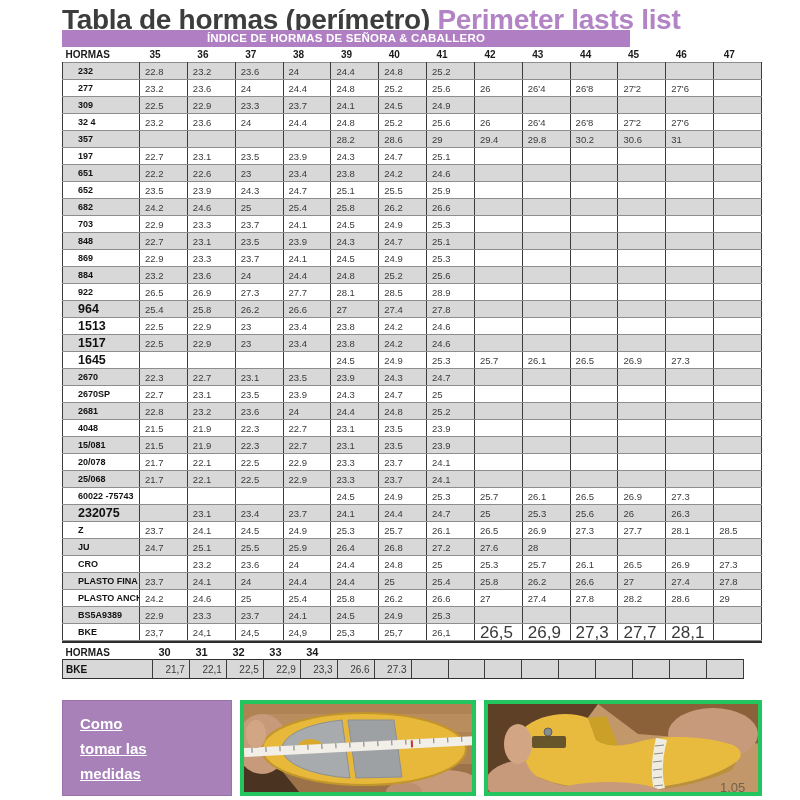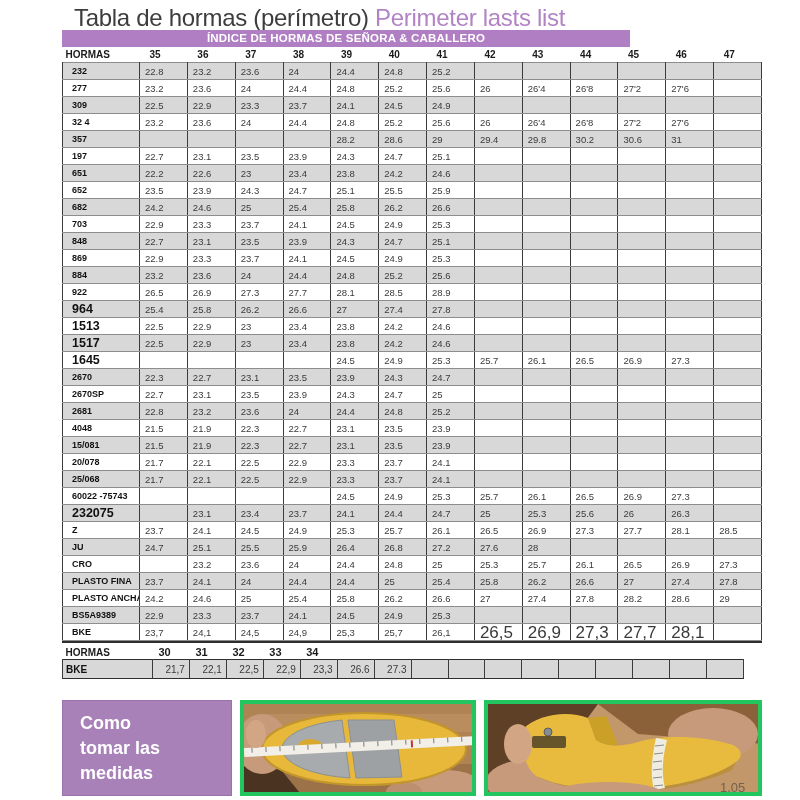--- a/index.html
+++ b/index.html
@@ -1,42 +1,42 @@
 <!DOCTYPE html>
 <html><head>
 <meta charset="utf-8">
 <style>
   * { margin:0; padding:0; box-sizing:border-box; }
   html,body { width:800px; height:800px; background:#ffffff; overflow:hidden;
               font-family:"Liberation Sans", sans-serif; }
   .page { position:relative; width:800px; height:800px; background:#fff; }
 
   
-  .title { position:absolute; left:74px; top:4px; font-size:24px; font-weight:400;
+  .title { position:absolute; left:62px; top:4px; font-size:28px; font-weight:700;
            color:#3d3d3d; letter-spacing:-0.3px; white-space:nowrap; }
   .title .accent { color:#b283c5; }
 
   
   .band { position:absolute; left:62px; top:30px; width:568px; height:17px;
           background:#b07ec2; color:#ffffff; font-size:11.5px; font-weight:bold;
           text-align:center; line-height:17px; letter-spacing:0.2px; }
 
   
   .main-table-wrap { position:absolute; left:62px; top:47px; width:700px; }
   table { border-collapse:collapse; table-layout:fixed; width:700px; }
   col.label-col { width:77px; }
   thead th { font-size:10px; font-weight:bold; color:#1a1a1a; text-align:left;
              padding:2px 0 2px 10px; height:12px; }
   thead th.corner { padding-left:3px; }
   tbody th, tbody td { height:17px; font-size:9.5px; line-height:11px;
              border-left:1px solid #3c3c3c; border-right:1px solid #3c3c3c;
              border-bottom:1px solid #8d8d8d; border-top:1px solid #8d8d8d;
              text-align:left; padding:0 2px 0 5px; color:#3a3a3a;
              overflow:hidden; white-space:nowrap; }
-  tbody th { font-weight:bold; color:#111; font-size:9px; padding-left:9px; }
+  tbody th { font-weight:bold; color:#111; font-size:9px; padding-left:15px; }
   tr.gray  th, tr.gray  td { background:#d8d8d8; }
   tr.white th, tr.white td { background:#ffffff; }
   tbody th.big-label { font-size:12.5px;margin-top:36px; }
   tr.big-tail td:nth-child(n+9):nth-child(-n+13) { font-size:17px; }
 
   
   .bottom-rule { position:absolute; left:62px; top:641px; width:700px; height:0;
                  border-top:2px solid #2e2e2e; }
   .bottom-table-wrap { position:absolute; left:62px; top:645px; width:700px; }
   .bottom-table { border-collapse:collapse; table-layout:fixed; width:682px; }
@@ -48,22 +48,22 @@
                  height:19px; background:#d8d8d8; font-size:10px;
                  border-left:1px solid #3c3c3c; border-right:1px solid #3c3c3c;
                  border-top:1px solid #2e2e2e; border-bottom:1px solid #2e2e2e;
                  text-align:right; padding:0 4px; color:#3a3a3a; white-space:nowrap; }
   .bottom-table tbody th { font-weight:bold; color:#111; text-align:left; padding-left:3px; }
 
   
   .bottom-strip { position:absolute; left:62px; top:700px; width:700px; height:96px;
                   display:flex; gap:8px; }
   .info-box { width:170px; height:96px; background:#a781b8; border:1px solid #9a72ad;
-              color:#ffffff; font-weight:bold; font-size:18px; line-height:25px;
-              padding:10px 0 8px 17px; }
+              color:#ffffff; font-weight:bold; font-size:15px; line-height:25px;
+              padding:10px 0 8px 17px;text-decoration:underline; }
   .photo { height:96px; border:4px solid #22c55e; position:relative; overflow:hidden; }
   .photo-left  { width:236px; }
   .photo-right { width:278px; }
   .photo svg { display:block; }
 </style>
 </head>
 <body>
 
 <div class="page">
 

